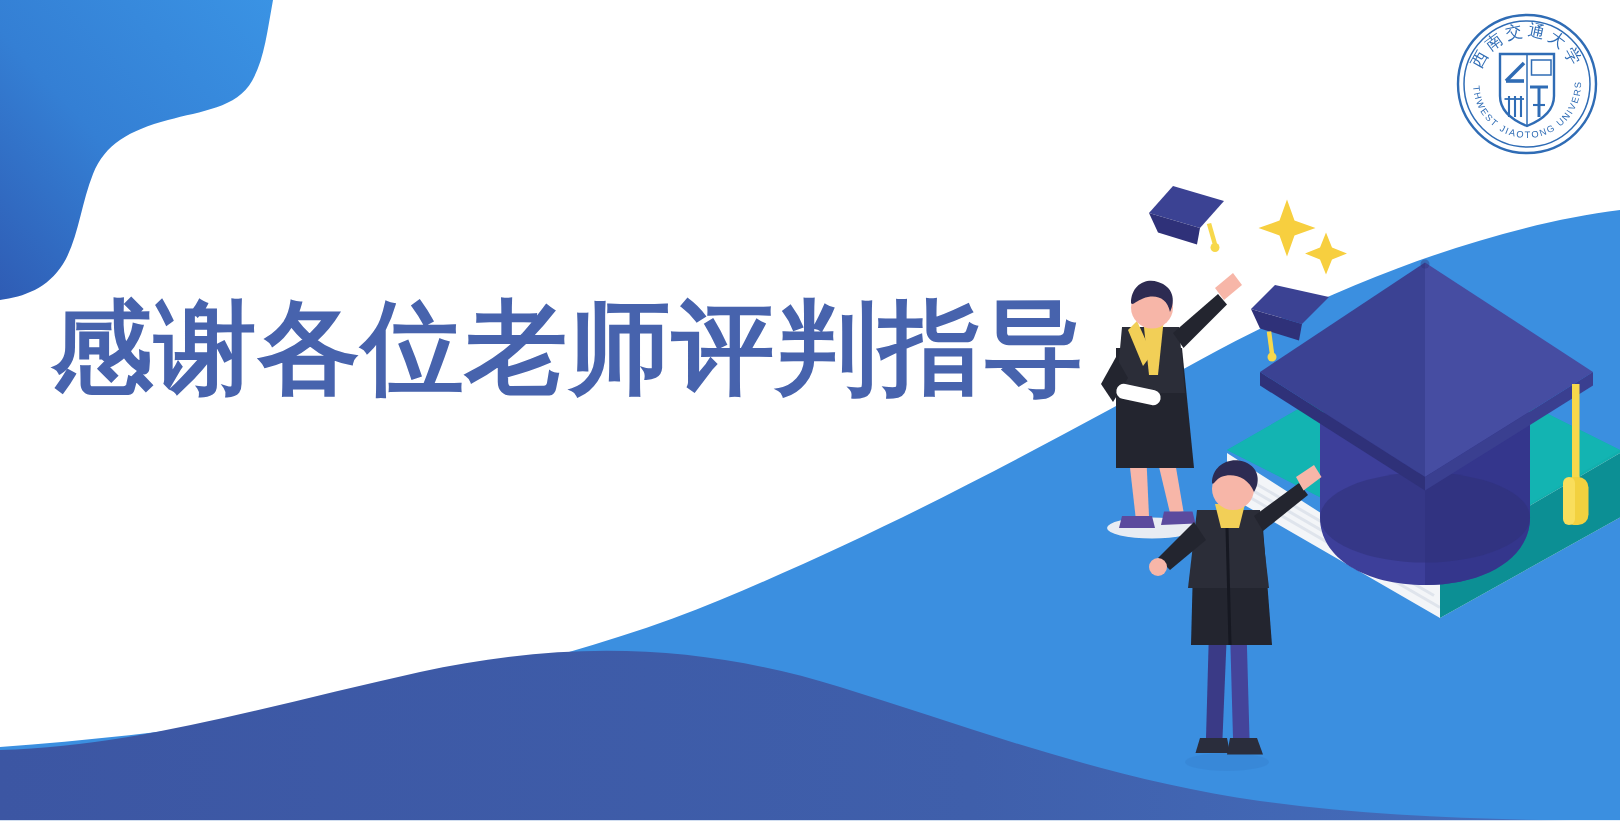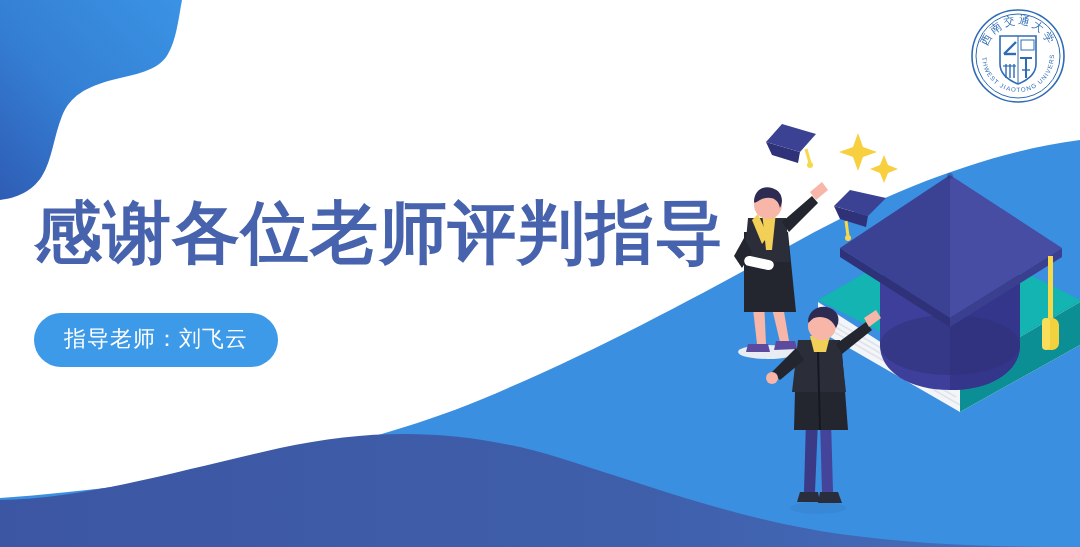--- a/index.html
+++ b/index.html
@@ -225,21 +225,20 @@
         <circle cx="822" cy="326" r="14" fill="#f7b6a8"></circle>
         <path d="M808,322 C808,310 820,304 830,308 C840,312 840,322 836,328
                  C832,318 822,315 814,318 C810,320 809,324 808,322 Z" fill="#2d2b52"></path>
       </g>
 
     </svg>
   </div>
 
   <div class="title-block">
     <h1 class="main-title">感谢各位老师评判指导</h1>
-    <div class="badge">指导老师：刘飞云</div>
   </div>
 
   <div class="logo">
     <svg viewBox="0 0 96 96" xmlns="http://www.w3.org/2000/svg">
       <defs>
         <path id="arcTop" d="M16,48 A32,32 0 0 1 80,48"></path>
         <path id="arcBot" d="M12,48 A36,36 0 0 0 84,48"></path>
       </defs>
 
       <circle cx="48" cy="48" r="46" fill="none" stroke="#2f6cb5" stroke-width="1.6"></circle>

